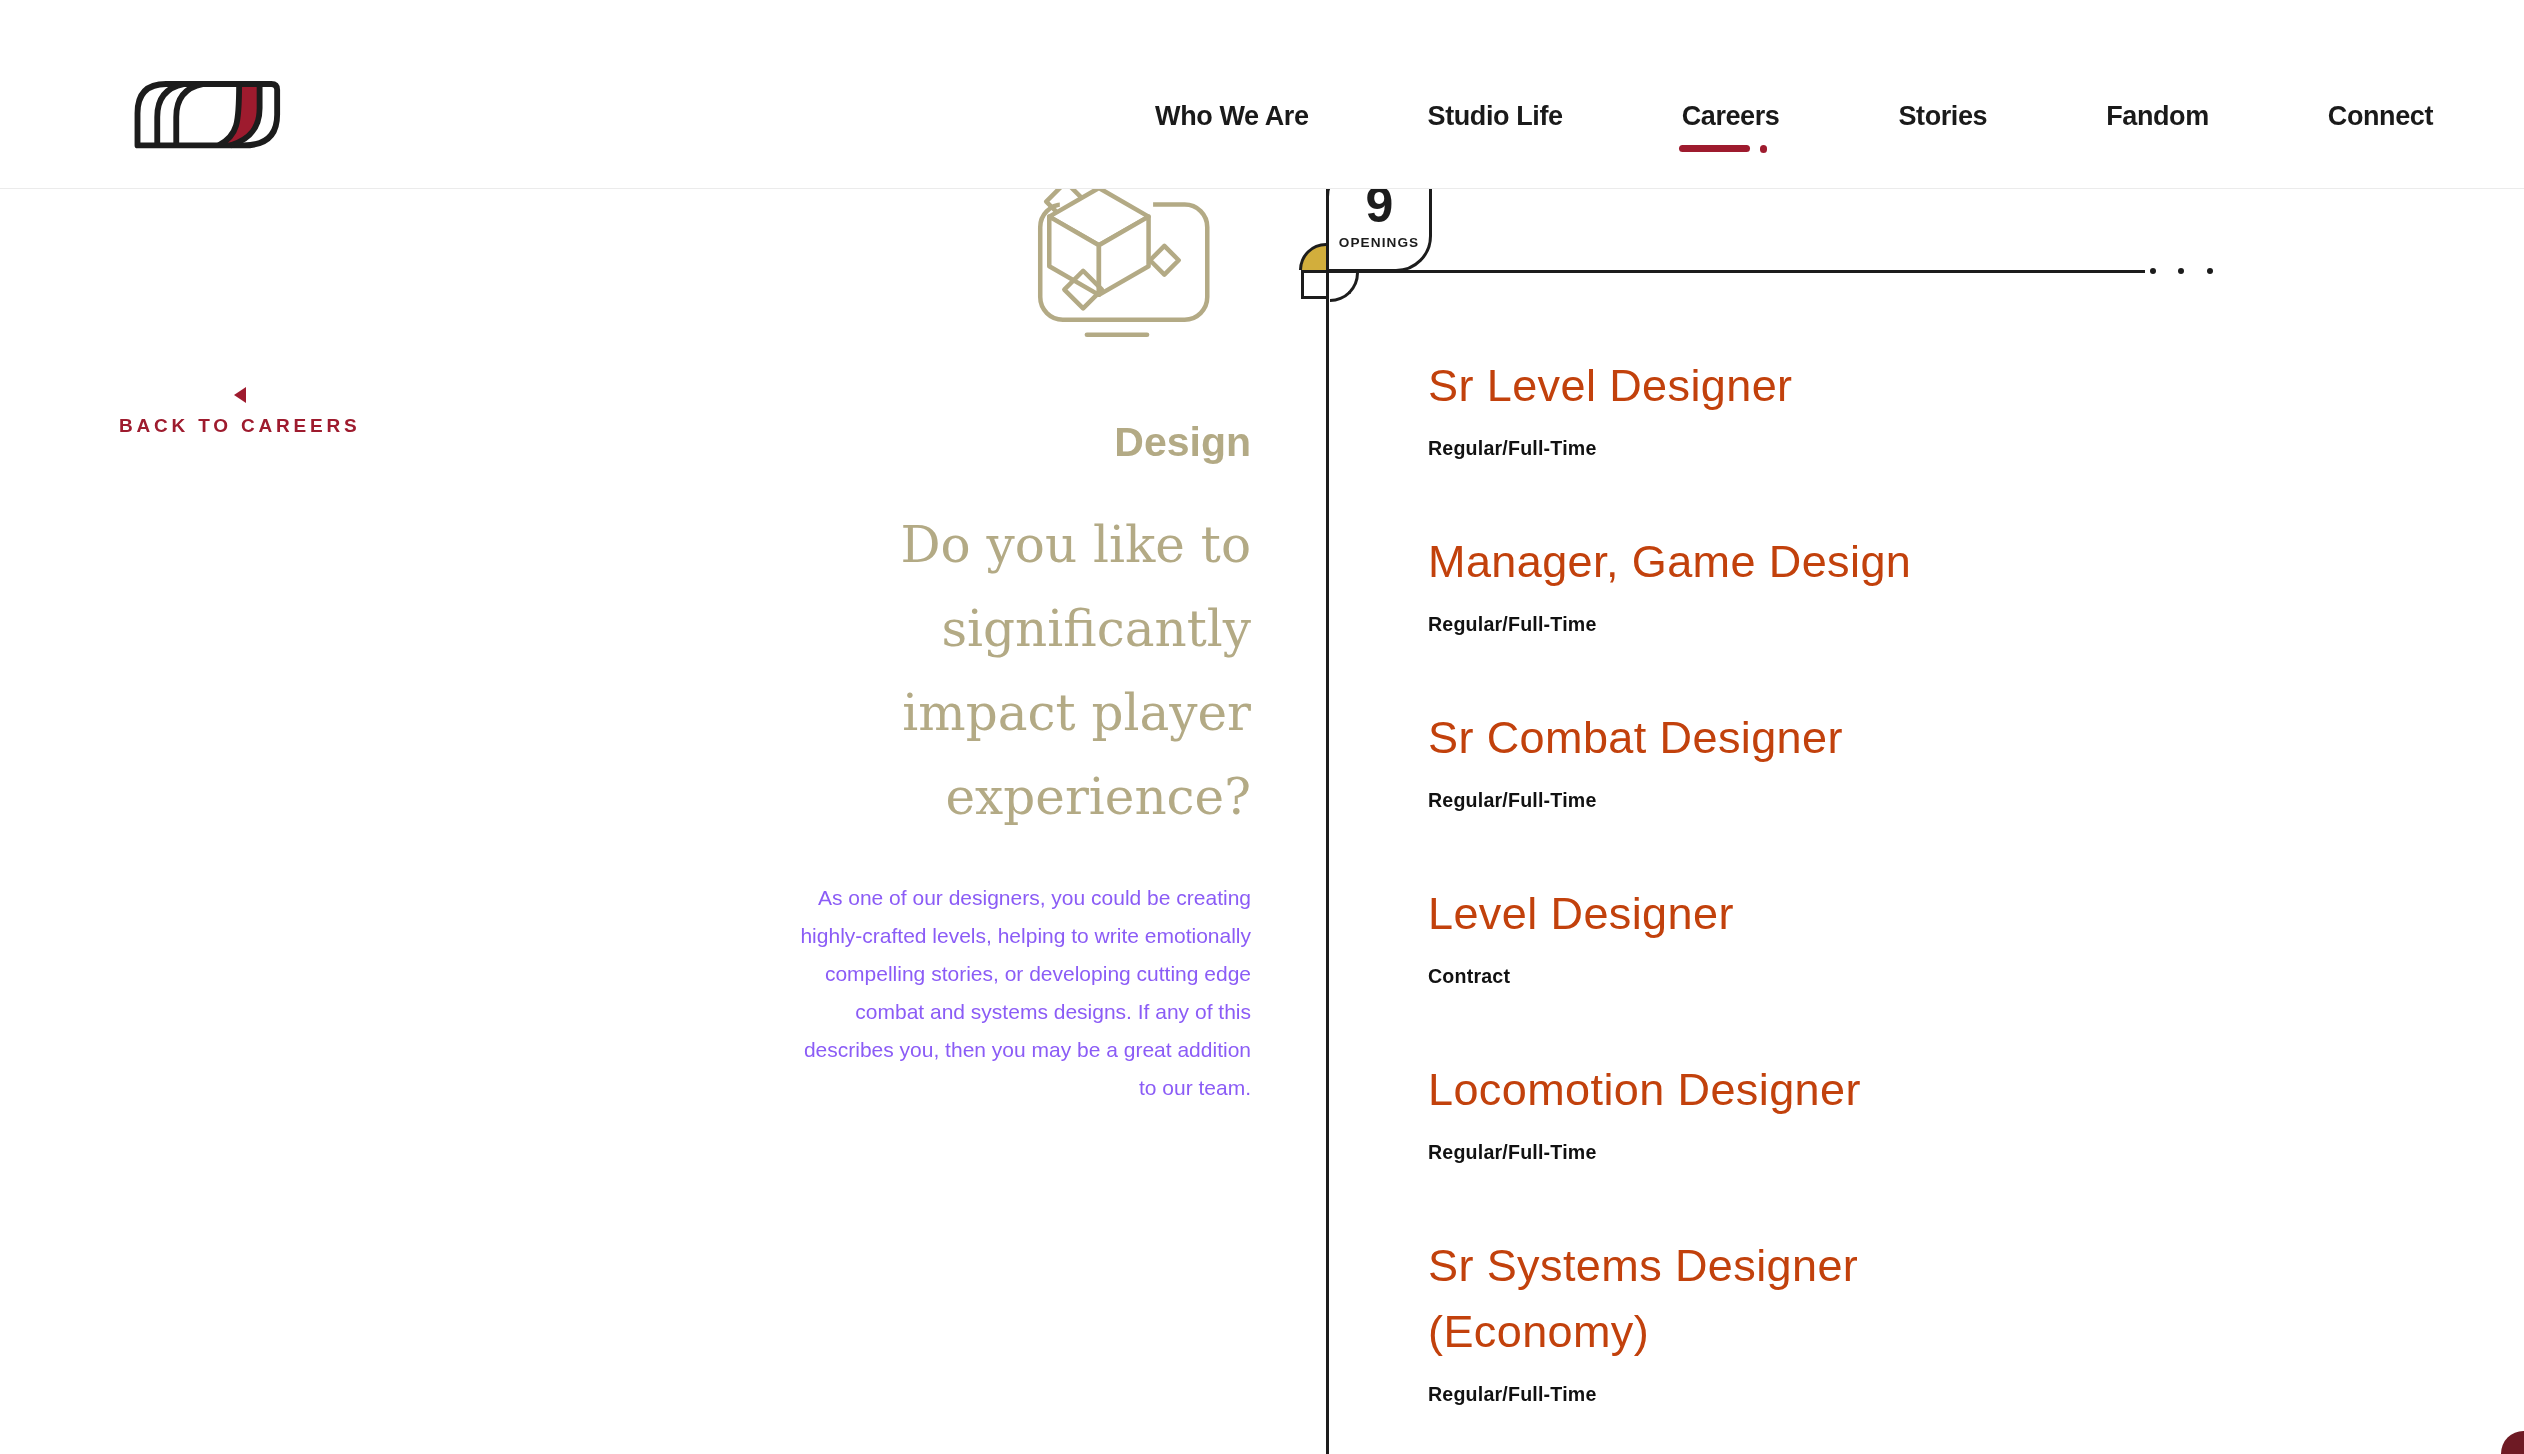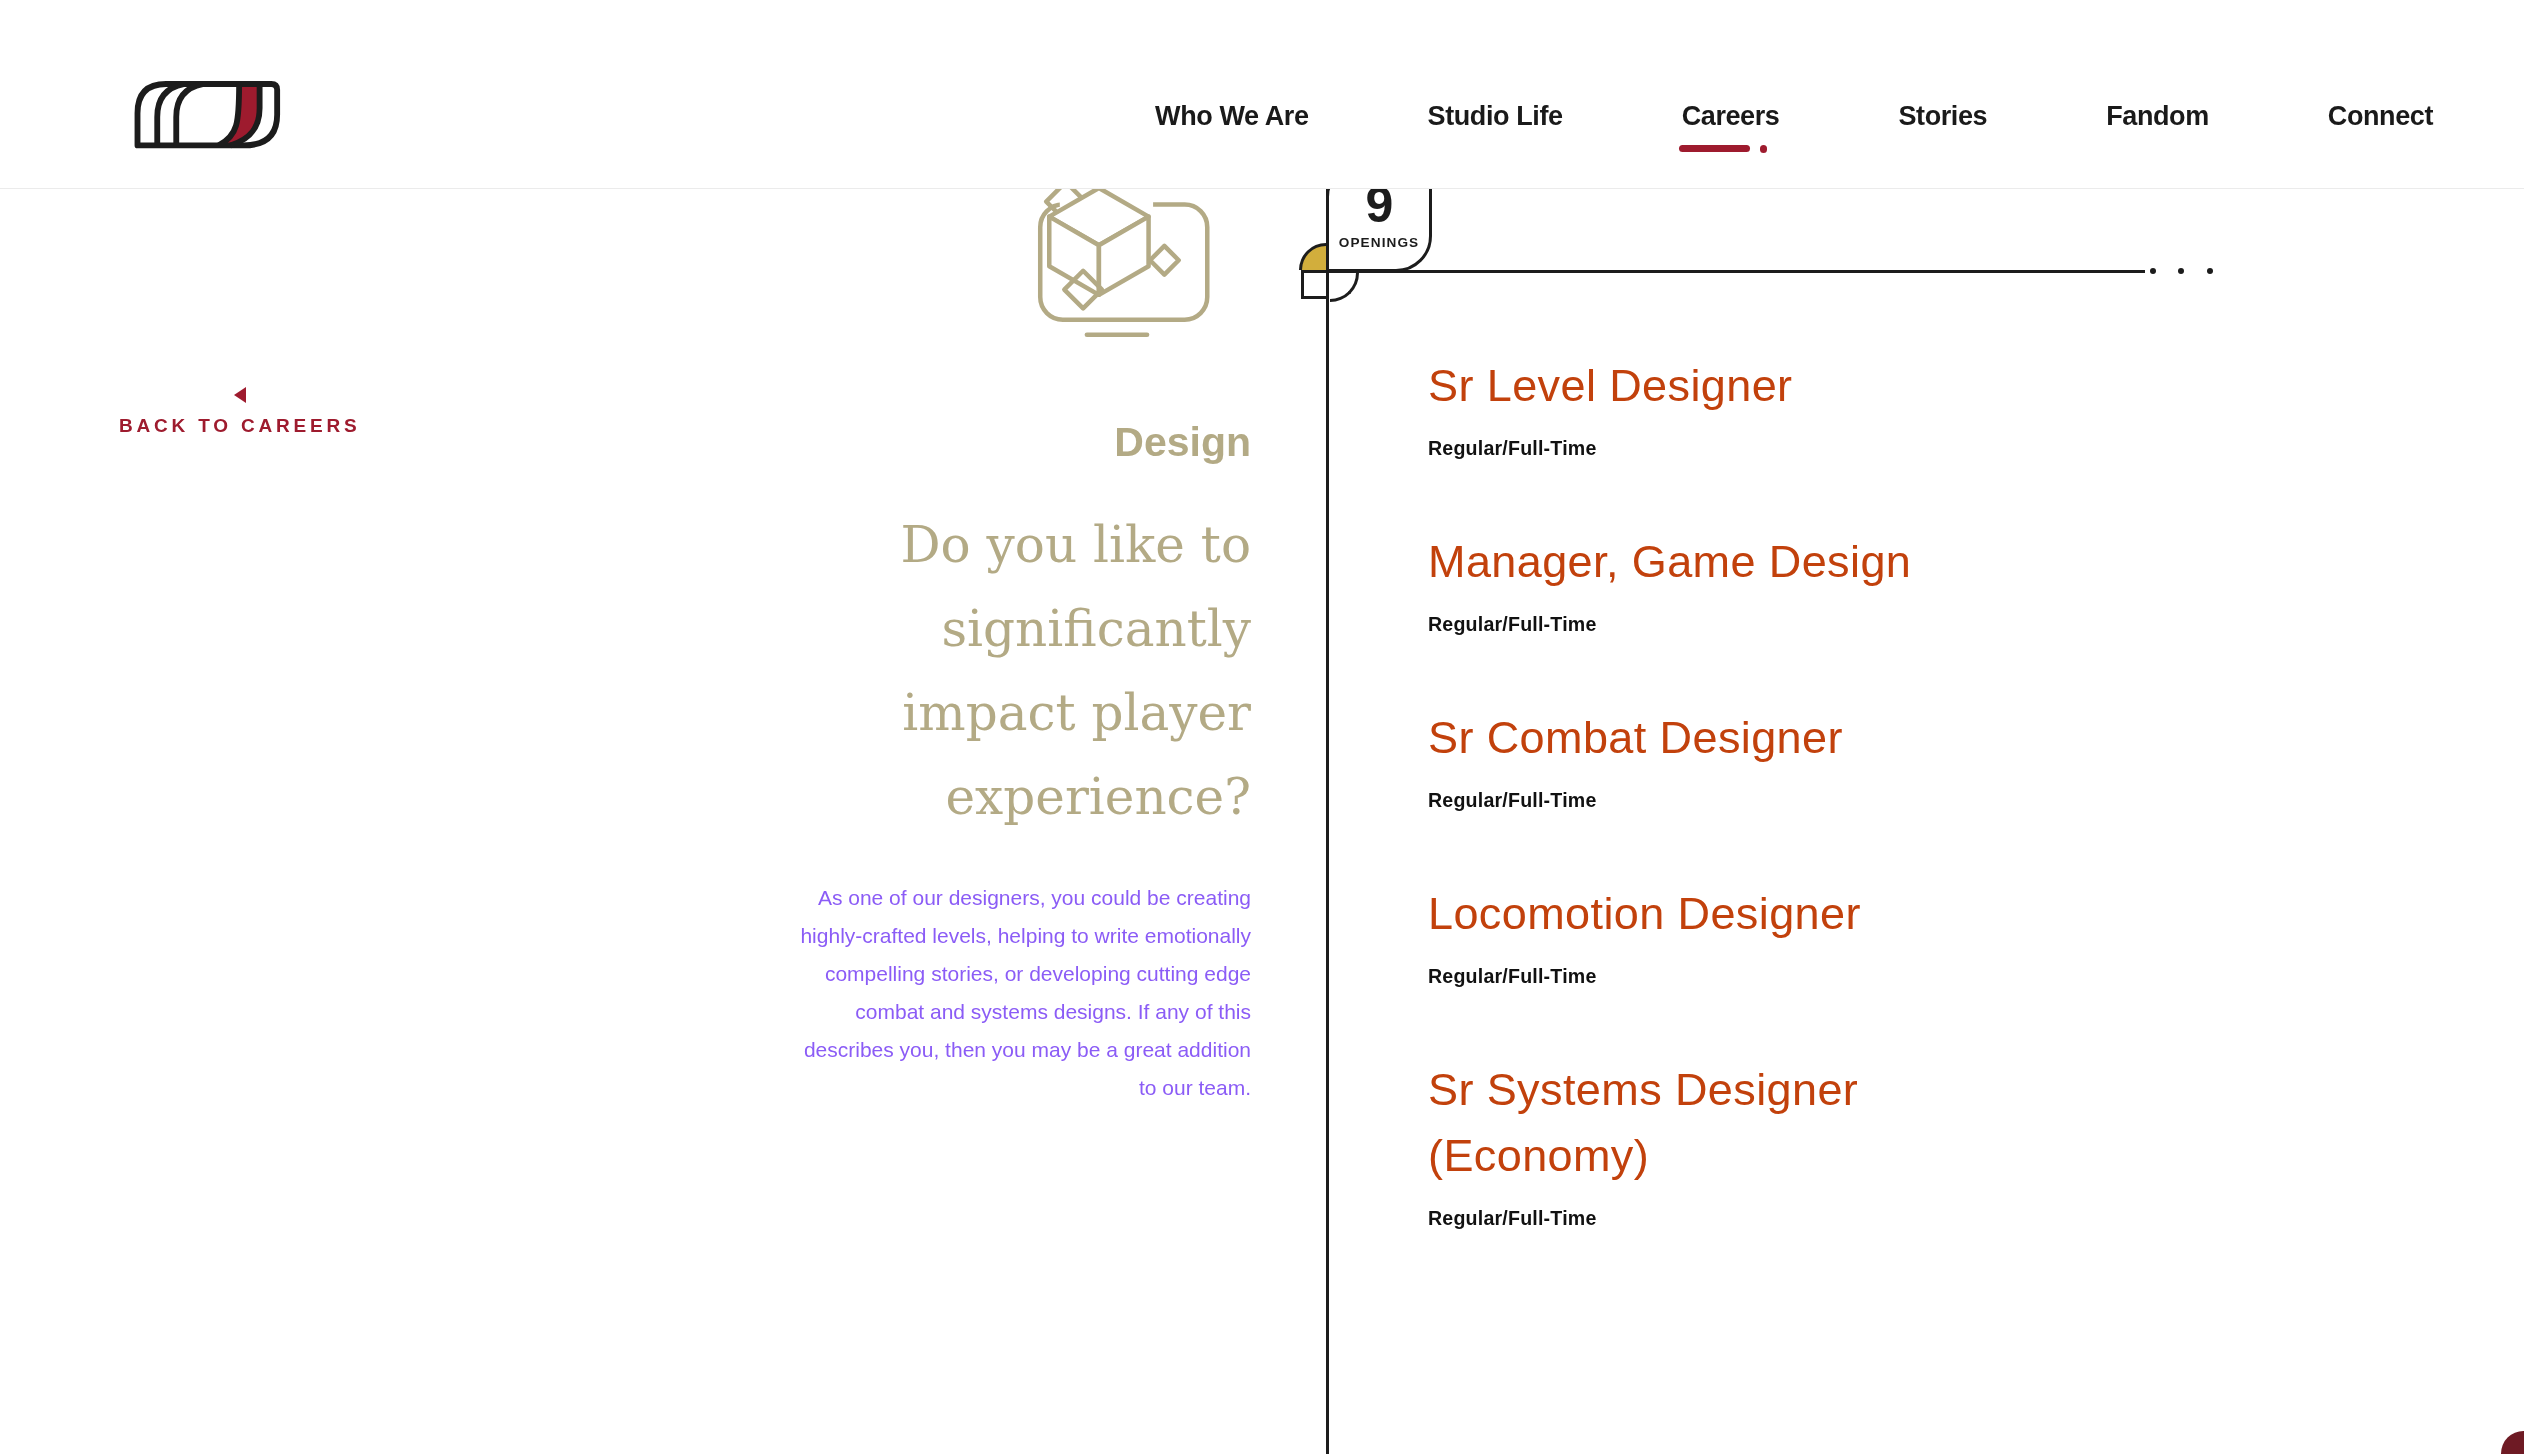--- a/index.html
+++ b/index.html
@@ -197,20 +197,24 @@
   <div class="job">
     <div class="job-title">Manager, Game Design</div>
     <div class="job-type">Regular/Full-Time</div>
   </div>
 
   <div class="job">
     <div class="job-title">Sr Combat Designer</div>
     <div class="job-type">Regular/Full-Time</div>
   </div>
 
+  <div class="job">
+    <div class="job-title">Level Designer</div>
+    <div class="job-type">Contract</div>
+  </div>
 
   <div class="job">
     <div class="job-title">Locomotion Designer</div>
     <div class="job-type">Regular/Full-Time</div>
   </div>
 
   <div class="job">
     <div class="job-title">Sr Systems Designer (Economy)</div>
     <div class="job-type">Regular/Full-Time</div>
   </div>

